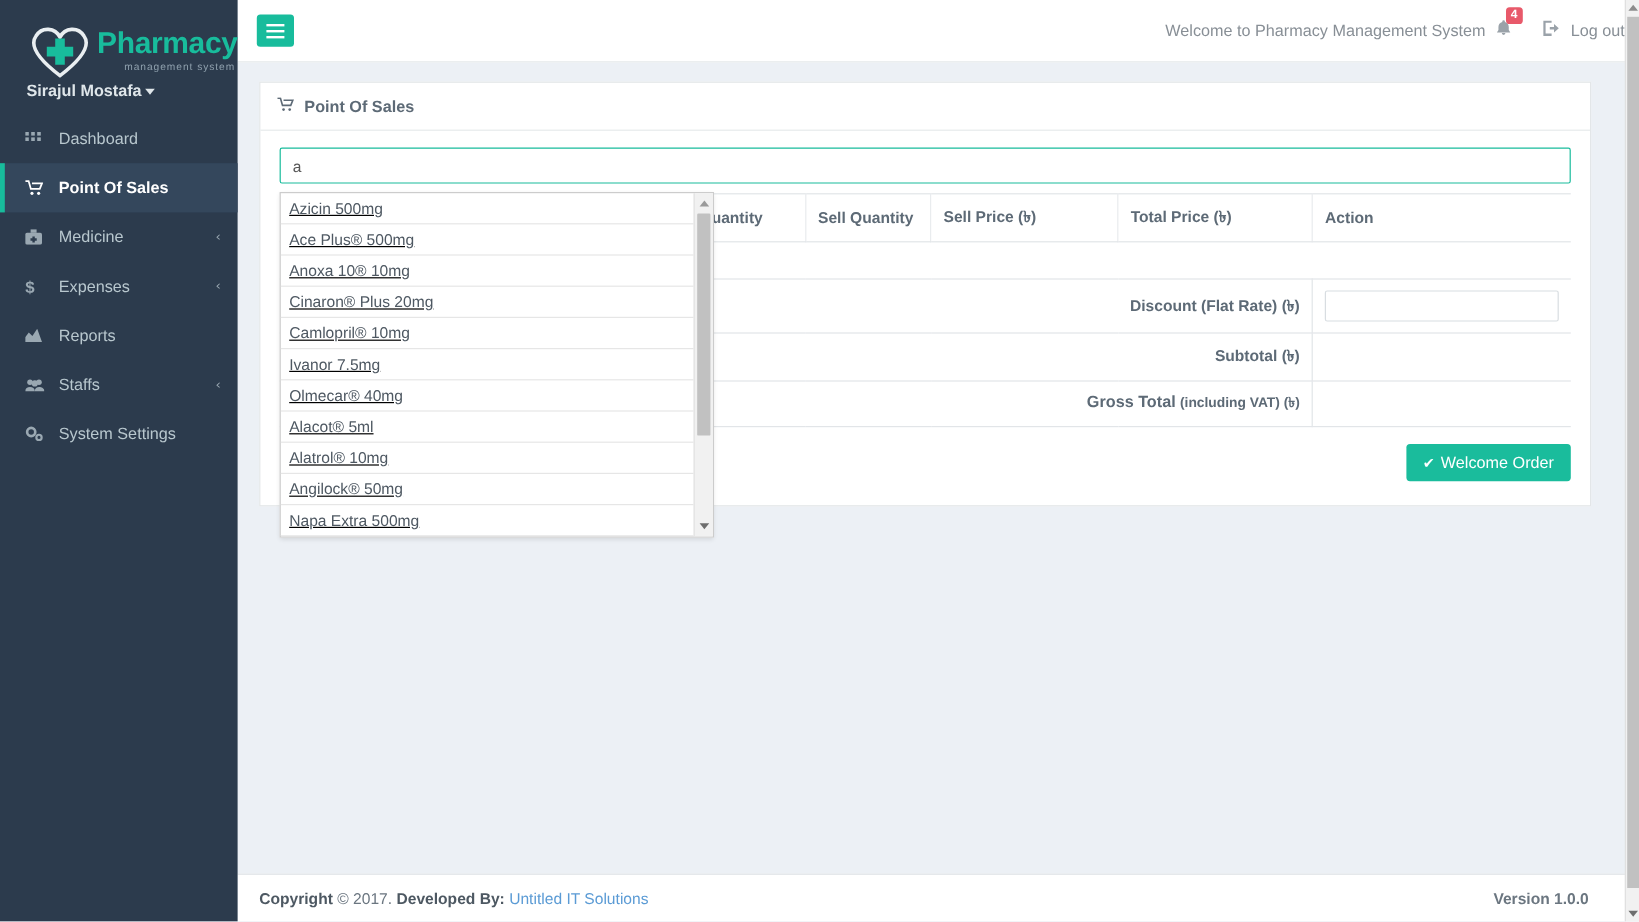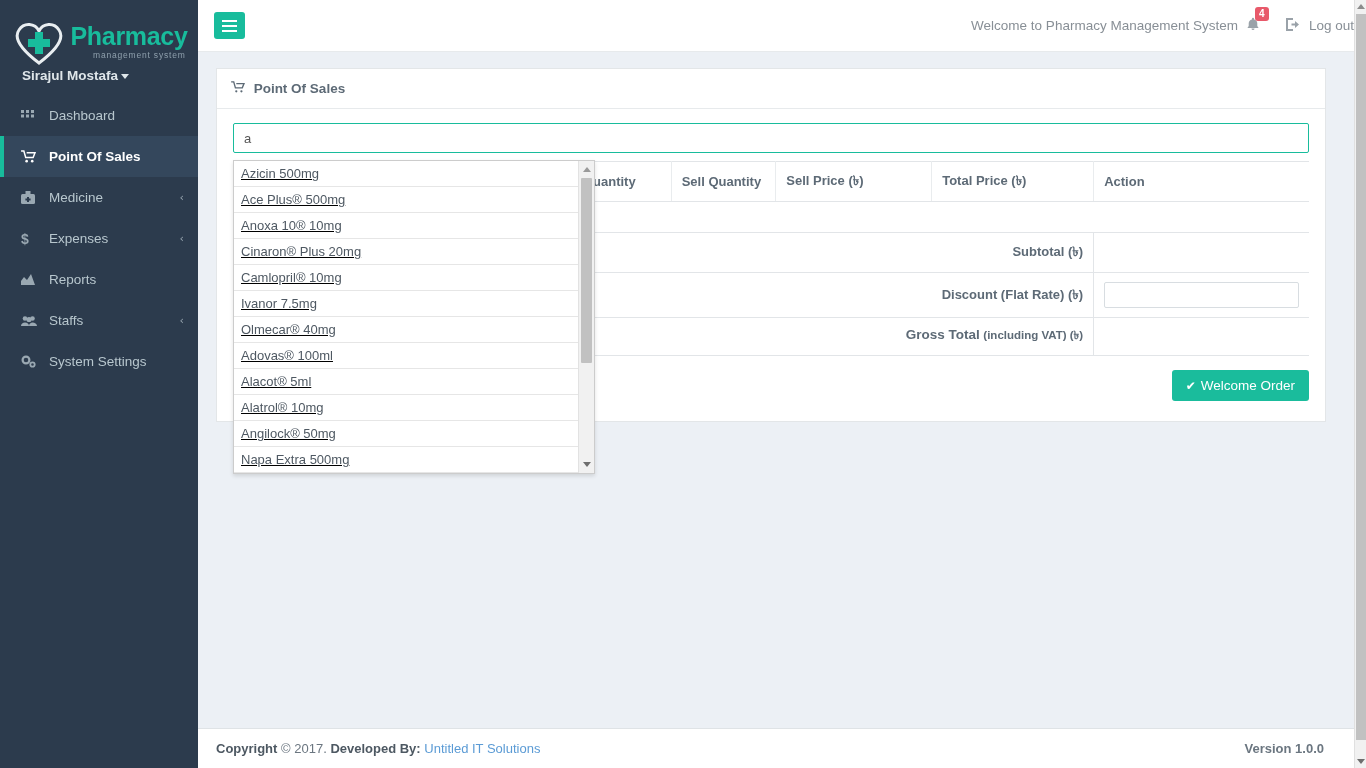--- a/index.html
+++ b/index.html
@@ -16,21 +16,21 @@
   .sidebar {
     width: 198px; min-width: 198px; height: 768px;
     background: #2c3b4d;
     color: #b8c7ce;
     position: relative;
     z-index: 5;
   }
   .brand {
     height: 68px;
     padding-top: 16px;
-    display: flex; align-items: center; justify-content: center;
+    display: flex; align-items: center; justify-content: flex-end;
   }
   .logo-wrap { display: flex; align-items: center; gap: 2px; }
   .logo-mark { width: 58px; height: 50px; position: relative; }
   .logo-text { line-height: 1; }
   .logo-title {
     font-size: 25px; font-weight: bold; color: #18bc9c;
     letter-spacing: -0.3px;
   }
   .logo-sub {
     font-size: 8.5px; color: #8fa0ad; letter-spacing: 0.8px;
@@ -427,28 +427,28 @@
                 <th style="width:155px">Sell Price (৳)</th>
                 <th style="width:161px">Total Price (৳)</th>
                 <th>Action</th>
               </tr>
             </thead>
             <tbody>
               <tr class="empty-row">
                 <td colspan="7"></td>
               </tr>
               <tr>
-                <td class="tot-label" colspan="6">Subtotal (৳)</td>
-                <td class="tot-value"></td>
-              </tr>
-              <tr>
                 <td class="tot-label" colspan="6">Discount (Flat Rate) (৳)</td>
                 <td class="tot-value-wide">
                   <input class="discount-input" type="text" value="" style="">
                 </td>
+              </tr>
+              <tr>
+                <td class="tot-label" colspan="6">Subtotal (৳)</td>
+                <td class="tot-value"></td>
               </tr>
               <tr>
                 <td class="tot-label" colspan="6">
                   <span class="gross-main">Gross Total</span>
                   <span class="gross-sub">(including VAT) (৳)</span>
                 </td>
                 <td class="tot-value"></td>
               </tr>
             </tbody>
           </table>
@@ -462,21 +462,20 @@
           
           <div class="dropdown">
             <ul class="dd-list">
               <li class="dd-item">Azicin 500mg</li>
               <li class="dd-item">Ace Plus® 500mg</li>
               <li class="dd-item">Anoxa 10® 10mg</li>
               <li class="dd-item">Cinaron® Plus 20mg</li>
               <li class="dd-item">Camlopril® 10mg</li>
               <li class="dd-item">Ivanor 7.5mg</li>
               <li class="dd-item">Olmecar® 40mg</li>
-              <li class="dd-item">Adovas® 100ml</li>
               <li class="dd-item">Alacot® 5ml</li>
               <li class="dd-item">Alatrol® 10mg</li>
               <li class="dd-item">Angilock® 50mg</li>
               <li class="dd-item">Napa Extra 500mg</li>
             </ul>
             <div class="dd-scroll">
               <span class="dd-arrow-up"></span>
               <span class="dd-thumb"></span>
               <span class="dd-arrow-down"></span>
             </div>

